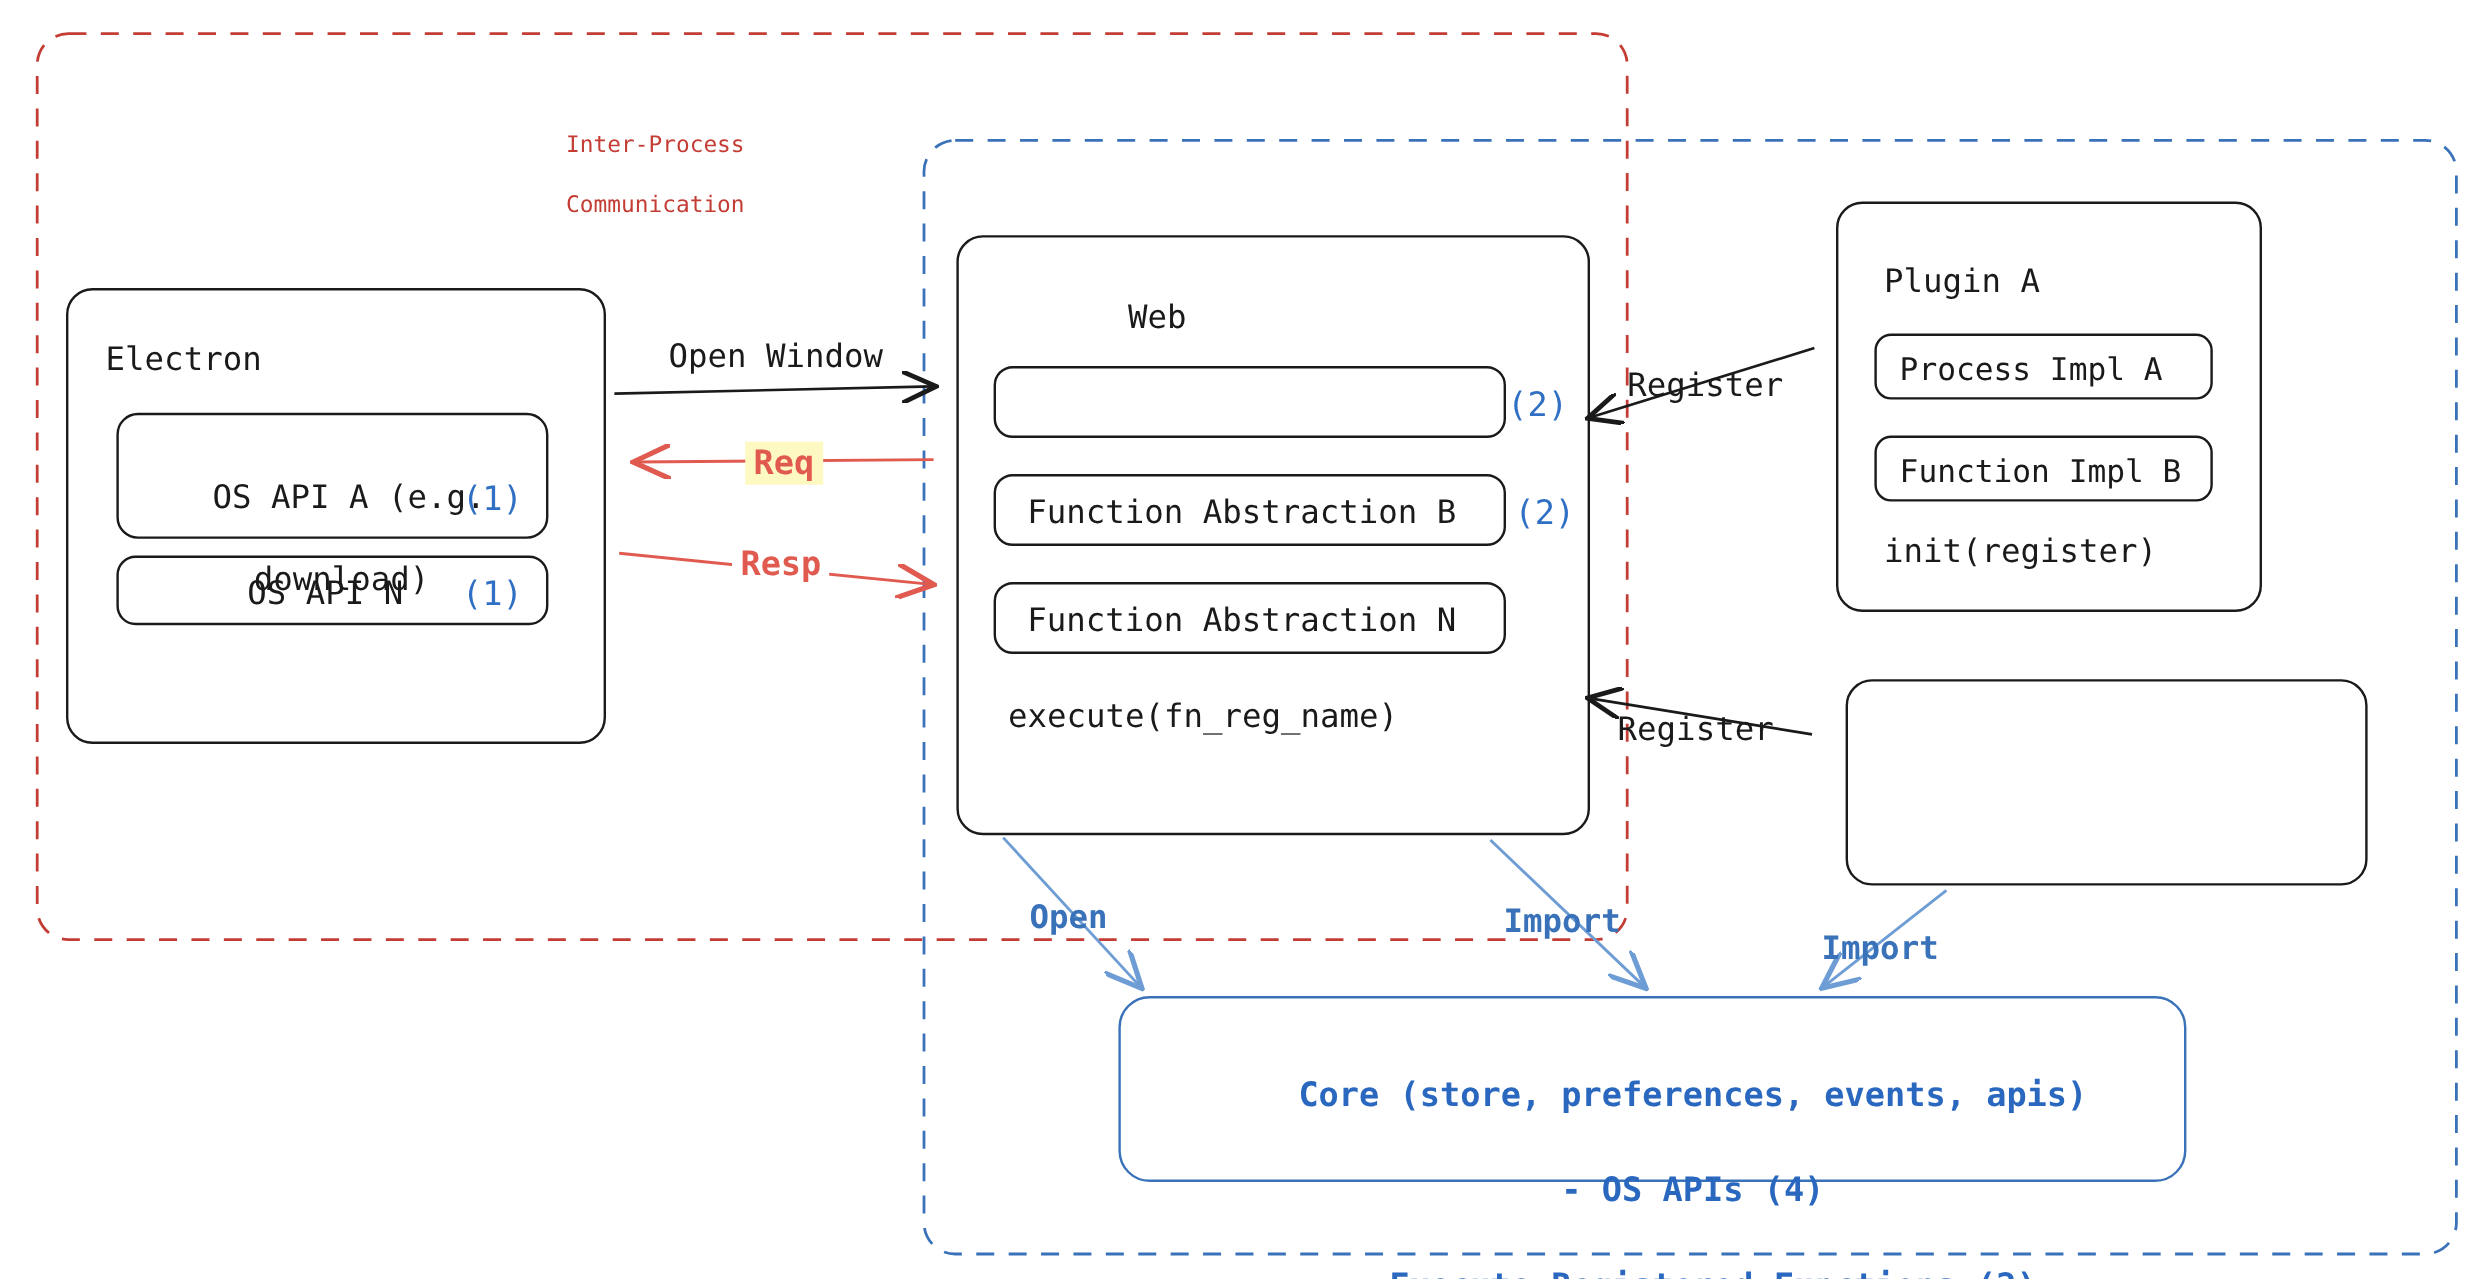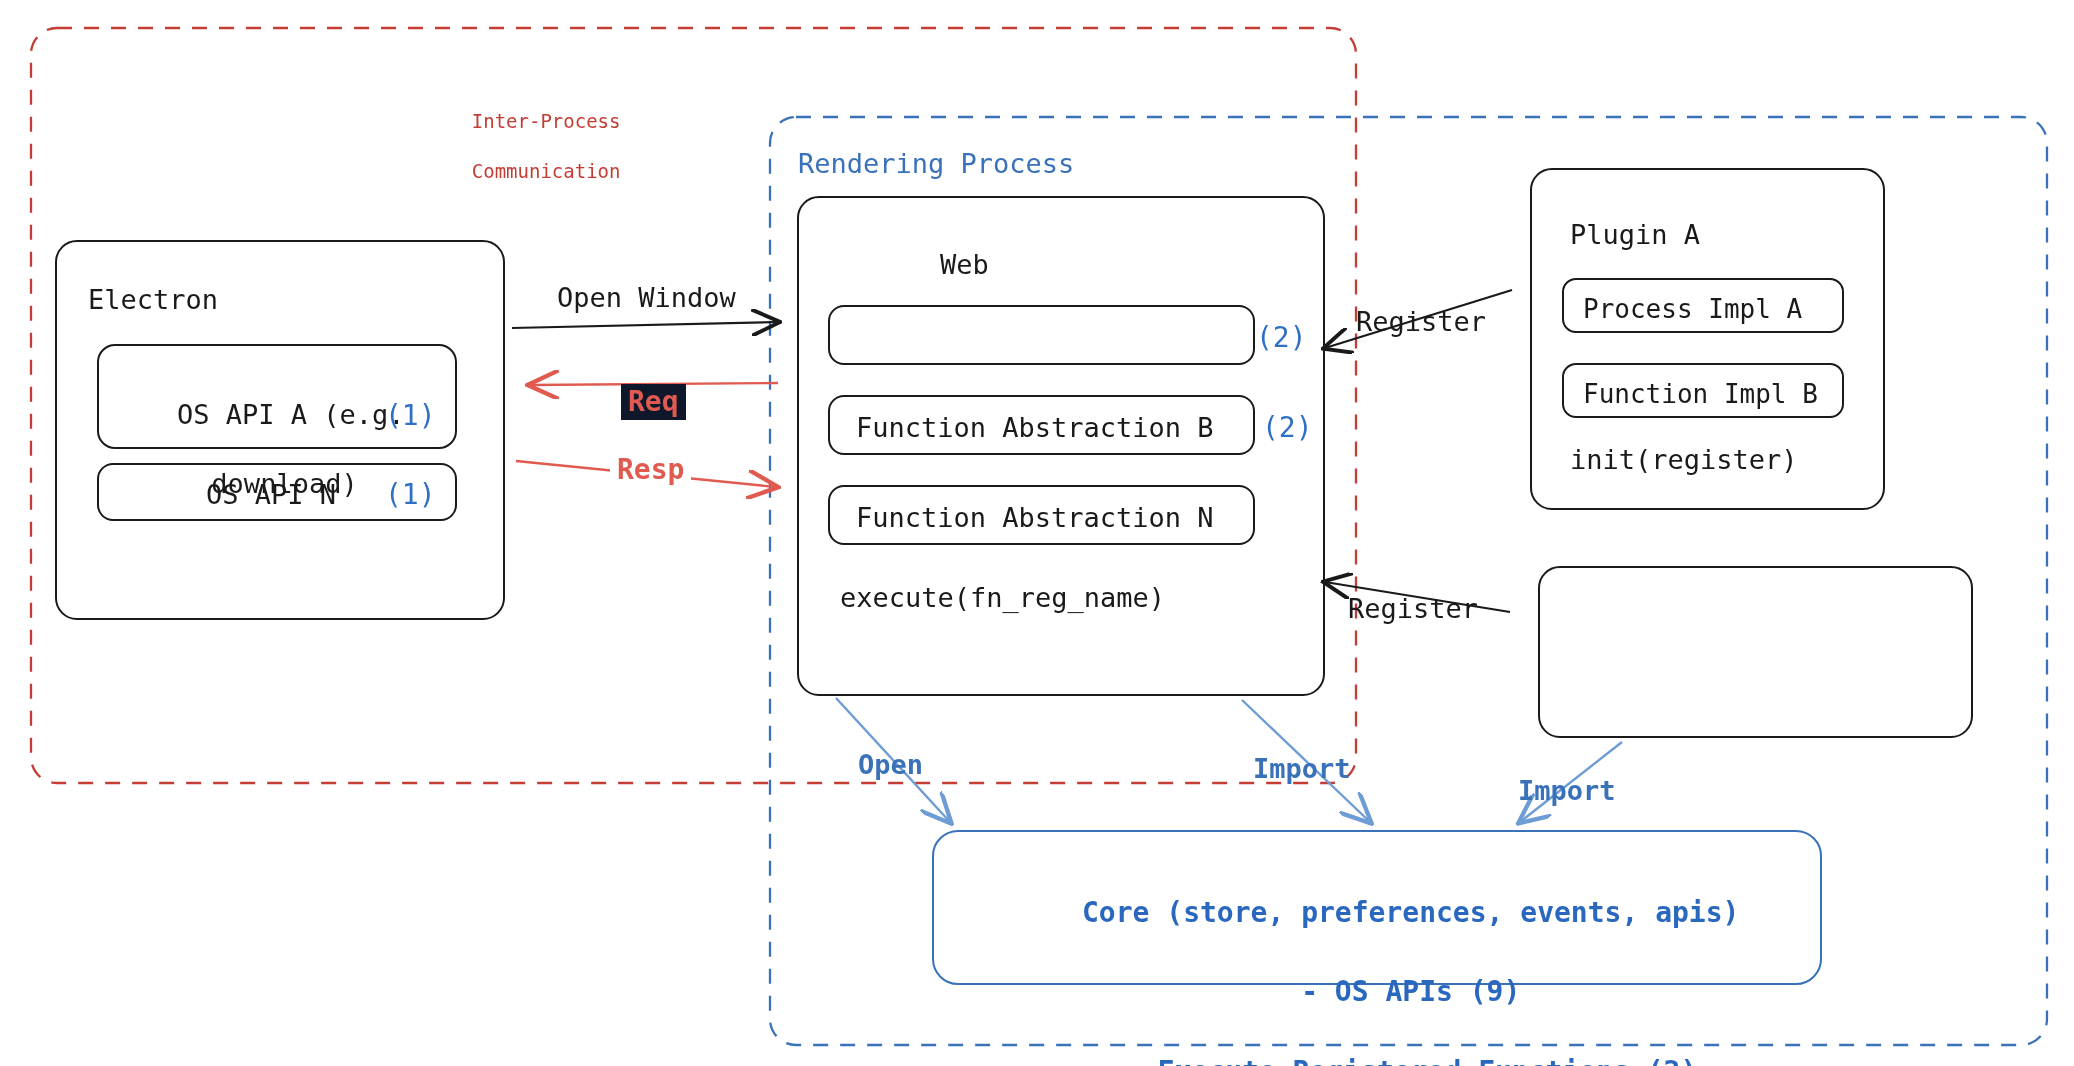--- a/index.html
+++ b/index.html
@@ -110,39 +110,38 @@
     <path d="M1242 700 L1370 822" fill="none" stroke="#6d9dd4" stroke-width="2.4" marker-end="url(#ah-blue)"></path>
 
     <path d="M1622 742 L1520 822" fill="none" stroke="#6d9dd4" stroke-width="2.4" marker-end="url(#ah-blue)"></path>
   </svg>
 
   <div class="lbl grp-title-red" style="left:426px; top:84px;">
     <span>Inter-Process</span><br>
     <span>Communication</span>
   </div>
 
-  <div class="lbl grp-title-blue" style="left:798px; top:147px;">Rendering Process</div>
 
   <div class="node" style="left:55px; top:240px; width:450px; height:380px;">
   </div>
   <div class="lbl box-title" style="left:88px; top:283px;">Electron</div>
 
   <div class="node" style="left:97px; top:344px; width:360px; height:105px; border-radius:18px;"></div>
   <div class="lbl box-text ctr" style="left:112px; top:363px; width:280px;">
     <span>OS API A (e.g.</span><br>
     <span>download)</span>
   </div>
   <div class="lbl paren-blue" style="left:385px; top:398px;">(1)</div>
 
   <div class="node" style="left:97px; top:463px; width:360px; height:58px; border-radius:16px;"></div>
   <div class="lbl box-text" style="left:206px; top:478px;">OS API N</div>
   <div class="lbl paren-blue" style="left:385px; top:477px;">(1)</div>
 
   <div class="lbl edge-lbl-blk" style="left:557px; top:281px;">Open Window</div>
-  <div class="lbl edge-lbl-red" style="left:621px; top:384px; background:#0f172a; padding:0 7px;">Req</div>
+  <div class="lbl edge-lbl-red" style="left:621px; top:368px; background:#fef9c3; padding:0 7px;">Req</div>
   <div class="lbl edge-lbl-red" style="left:610px; top:452px; background:#ffffff; padding:0 7px;">Resp</div>
 
   <div class="lbl edge-lbl-blk" style="left:1356px; top:305px;">Register</div>
   <div class="lbl edge-lbl-blk" style="left:1348px; top:592px;">Register</div>
 
   <div class="lbl edge-lbl-blue" style="left:858px; top:748px;">Open</div>
   <div class="lbl edge-lbl-blue" style="left:1253px; top:752px;">Import</div>
   <div class="lbl edge-lbl-blue" style="left:1518px; top:774px;">Import</div>
 
   <div class="node" style="left:797px; top:196px; width:528px; height:500px;"></div>
@@ -169,17 +168,17 @@
   <div class="node" style="left:1562px; top:363px; width:282px; height:55px; border-radius:14px;"></div>
   <div class="lbl sub-text" style="left:1583px; top:378px;">Function Impl B</div>
 
   <div class="lbl box-text" style="left:1570px; top:443px;">init(register)</div>
 
   <div class="node" style="left:1538px; top:566px; width:435px; height:172px;"></div>
 
   <div class="core-box" style="left:932px; top:830px; width:890px; height:155px;"></div>
   <div class="lbl core-text" style="left:932px; top:853px; width:890px;">
     <span>Core (store, preferences, events, apis)</span><br>
-    <span>- OS APIs (9)</span><br>
+    <span>- OS APIs (4)</span><br>
     <span>- Execute Registered Functions (2)</span>
   </div>
 
 </div>
 
 </body></html>

